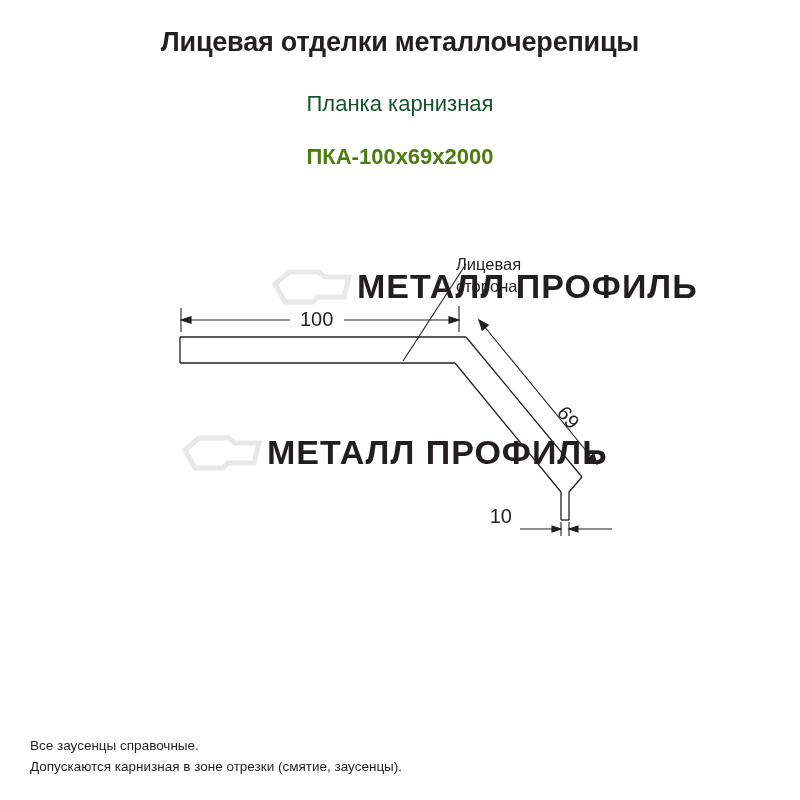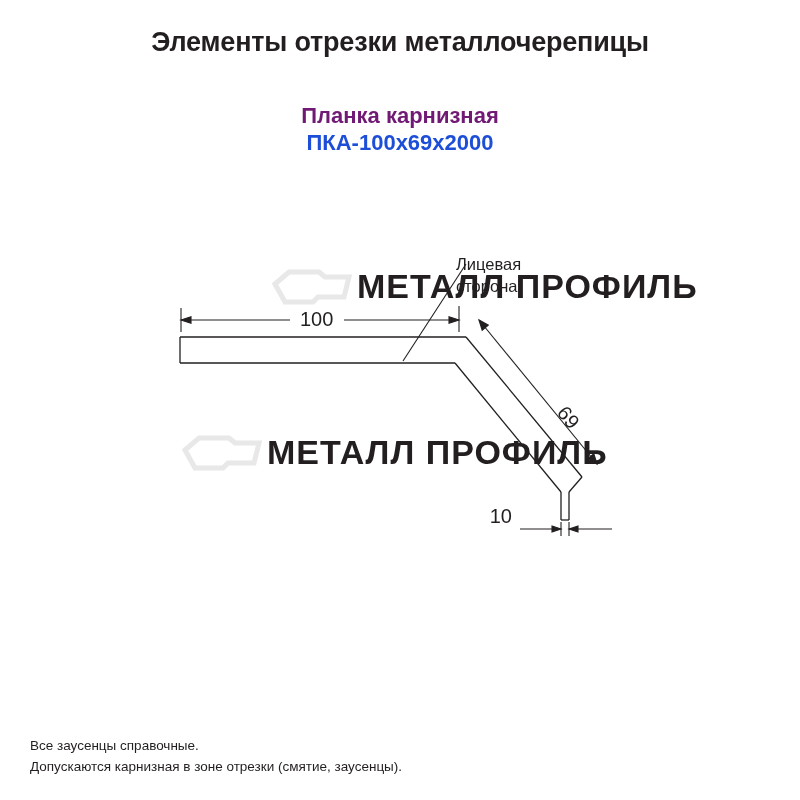--- a/index.html
+++ b/index.html
@@ -27,32 +27,32 @@
     text-align: center;
   }
   .title-main {
     font-size: 27px;
     font-weight: bold;
     letter-spacing: -0.2px;
     line-height: 1.1;
     color: #231f20;
   }
   .title-sub {
-    margin-top: 44px;
+    margin-top: 32px;
+    font-size: 22px;
+    font-weight: normal;
+    line-height: 1.25;
+    color: #14532d;
+  }
+  .title-code {
+    margin-top: 26px;
     font-size: 22px;
     font-weight: bold;
     line-height: 1.25;
-    color: #701a75;
-  }
-  .title-code {
-    margin-top: 0;
-    font-size: 22px;
-    font-weight: bold;
-    line-height: 1.25;
-    color: #1d4ed8;
+    color: #4d7c0f;
   }
   .drawing {
     position: absolute;
     top: 180px;
     left: 0;
     width: 790px;
     height: 430px;
   }
   .watermark {
     position: absolute;
@@ -76,21 +76,21 @@
     font-family: "Liberation Sans", sans-serif;
     fill: #231f20;
   }
 </style>
 </head>
 <body>
 
 <div class="page">
 
   <div class="title-block">
-    <div class="title-main">Элементы отрезки металлочерепицы</div>
+    <div class="title-main">Лицевая отделки металлочерепицы</div>
     <div class="title-sub">Планка карнизная</div>
     <div class="title-code">ПКА-100х69х2000</div>
   </div>
 
   <div class="watermark">
     <svg width="800" height="430" viewBox="0 0 800 430">
       <g>
         <path d="M262 104 l14 -12 h30 l6 5 h24 l-5 20 h-26 l-5 5 h-28 z" fill="none" stroke="#e8e8e8" stroke-width="5"></path>
         <text x="344" y="118" font-size="34" font-weight="bold" fill="#e8e8e8" letter-spacing="1">МЕТАЛЛ ПРОФИЛЬ</text>
       </g>

